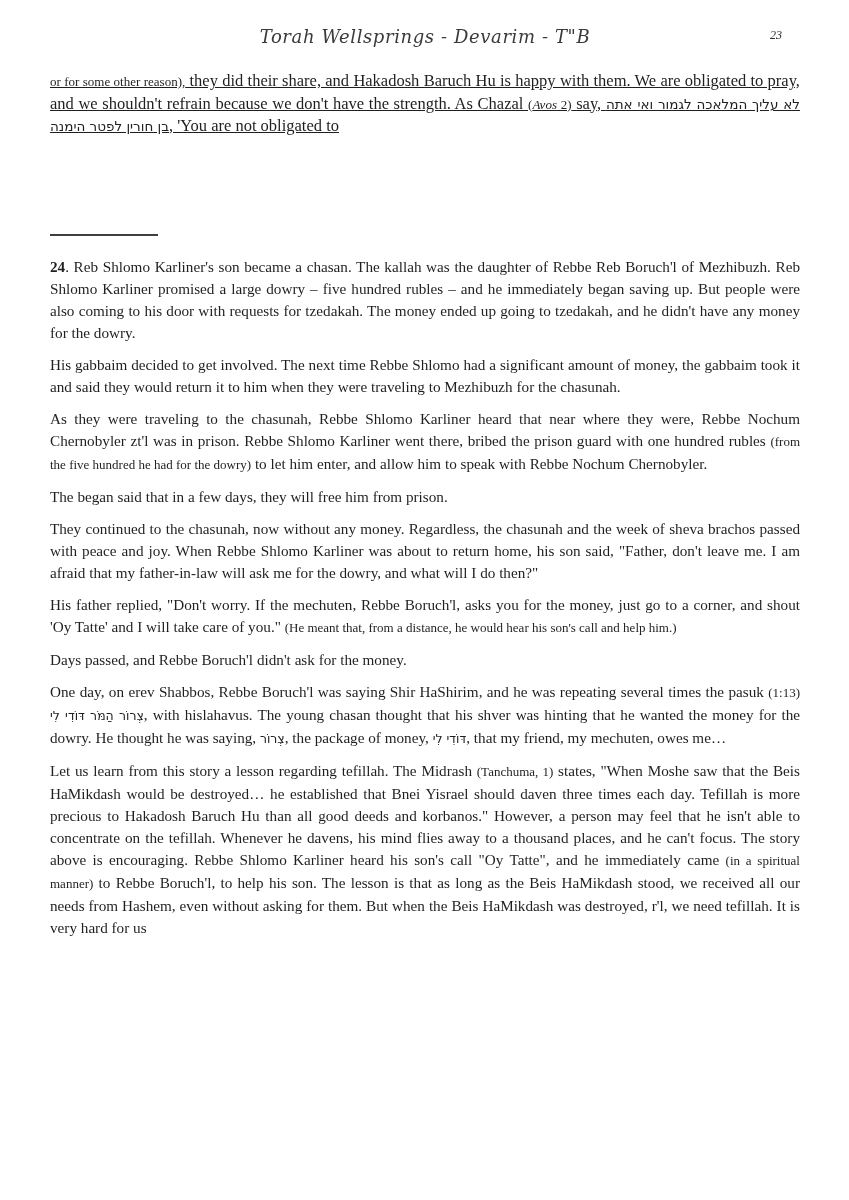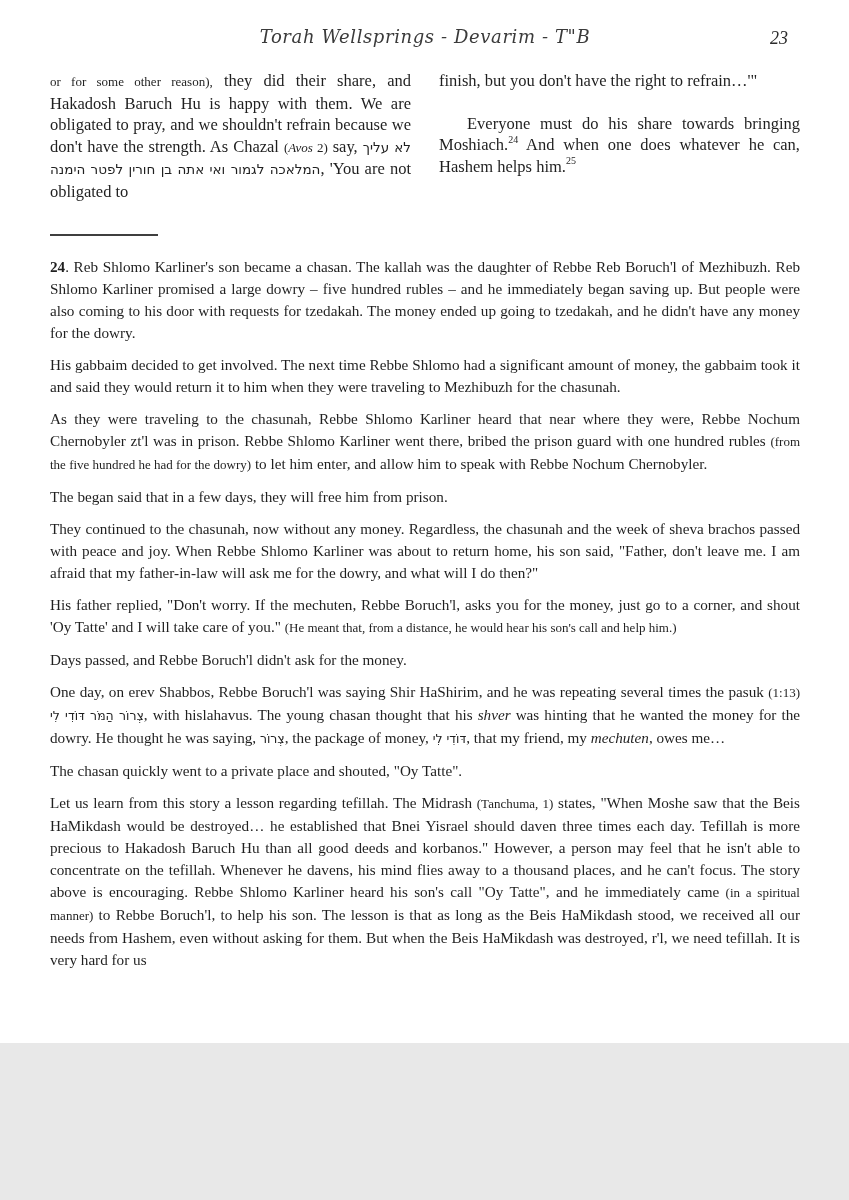--- a/index.html
+++ b/index.html
@@ -1,19 +1,19 @@
 <!DOCTYPE html>
 <html><head>
 <meta charset="utf-8">
 <style>
   html, body { margin: 0; padding: 0; background: #e8e8e8; }
   .page {
     position: relative;
     width: 849px;
-    height: 1043px;
+    height: 1200px;
     margin: 0 auto;
     background: #ffffff;
     font-family: "Liberation Serif", serif;
     color: #1f1f1f;
     box-sizing: border-box;
     padding: 26px 49px 0 50px;
     overflow: hidden;
   }
   
   .header {
@@ -24,50 +24,51 @@
   .header-title {
     text-align: center;
     font-family: "DejaVu Serif", serif;
     font-style: italic;
     font-size: 18px;
     letter-spacing: 0.6px;
     color: #3a3a3a;
   }
   .page-number {
     position: absolute;
-    right: 12px;
+    right: 18px;
     top: 2px;
-    font-size: 18px;
+    font-size: 12px;
     font-style: italic;
     color: #2c2c2c;
   }
   
   .columns {
     display: flex;
     gap: 28px;
     height: 152px;
     overflow: hidden;
+    text-decoration: underline;
   }
   .col { flex: 1 1 0; }
   .main-para {
     margin: 0;
     font-size: 16.5px;
     line-height: 21.6px;
     text-align: justify;
   }
   .main-para.spaced { margin-top: 21px; }
   .main-para.indent { text-indent: 28px; }
   .small-inline {
     font-size: 13px;
   }
   .small-italic {
     font-size: 13px;
     font-style: italic;
   }
-  .italic-inline { font-style: italic; }
+  .italic-inline { }
   .hebrew {
     font-family: "DejaVu Sans", sans-serif;
     font-size: 0.82em;
   }
   sup.fn-ref {
     font-size: 10px;
     line-height: 0;
     position: relative;
     top: -1px;
     vertical-align: super;
@@ -95,34 +96,29 @@
 
   <div class="header">
     <div class="header-title">Torah Wellsprings - Devarim - T"B</div>
     <div class="page-number">23</div>
   </div>
 
   <div class="columns">
     <div class="col">
       <p class="main-para"><span class="small-inline">or for some other reason),</span><span> they did their share, and Hakadosh Baruch Hu is happy with them. We are obligated to pray, and we shouldn't refrain because we don't have the strength. As Chazal </span><span class="small-inline">(</span><span class="small-italic">Avos</span><span class="small-inline"> 2)</span><span> say, </span><span class="hebrew" dir="rtl">לא עליך המלאכה לגמור ואי אתה בן חורין לפטר הימנה</span><span>, 'You are not obligated to</span></p>
     </div>
-    <div class="col">
-      <p class="main-para">finish, but you don't have the right to refrain…'"</p>
-      <p class="main-para spaced indent"><span>Everyone must do his share towards bringing Moshiach.</span><sup class="fn-ref">24</sup><span> And when one does whatever he can, Hashem helps him.</span><sup class="fn-ref">25</sup></p>
-    </div>
   </div>
 
   <div class="footnote-sep"></div>
 
   <div class="footnotes">
     <p class="fn-para"><b class="fn-num">24</b><span>. Reb Shlomo Karliner's son became a chasan. The kallah was the daughter of Rebbe Reb Boruch'l of Mezhibuzh. Reb Shlomo Karliner promised a large dowry – five hundred rubles – and he immediately began saving up. But people were also coming to his door with requests for tzedakah. The money ended up going to tzedakah, and he didn't have any money for the dowry.</span></p>
     <p class="fn-para">His gabbaim decided to get involved. The next time Rebbe Shlomo had a significant amount of money, the gabbaim took it and said they would return it to him when they were traveling to Mezhibuzh for the chasunah.</p>
     <p class="fn-para"><span>As they were traveling to the chasunah, Rebbe Shlomo Karliner heard that near where they were, Rebbe Nochum Chernobyler zt'l was in prison. Rebbe Shlomo Karliner went there, bribed the prison guard with one hundred rubles </span><span class="small-inline">(from the five hundred he had for the dowry)</span><span> to let him enter, and allow him to speak with Rebbe Nochum Chernobyler.</span></p>
     <p class="fn-para">The began said that in a few days, they will free him from prison.</p>
     <p class="fn-para">They continued to the chasunah, now without any money. Regardless, the chasunah and the week of sheva brachos passed with peace and joy. When Rebbe Shlomo Karliner was about to return home, his son said, "Father, don't leave me. I am afraid that my father-in-law will ask me for the dowry, and what will I do then?"</p>
     <p class="fn-para"><span>His father replied, "Don't worry. If the mechuten, Rebbe Boruch'l, asks you for the money, just go to a corner, and shout 'Oy Tatte' and I will take care of you." </span><span class="small-inline">(He meant that, from a distance, he would hear his son's call and help him.)</span></p>
     <p class="fn-para">Days passed, and Rebbe Boruch'l didn't ask for the money.</p>
     <p class="fn-para"><span>One day, on erev Shabbos, Rebbe Boruch'l was saying Shir HaShirim, and he was repeating several times the pasuk </span><span class="small-inline">(1:13) </span><span class="hebrew" dir="rtl">צְרוֹר הַמֹּר דּוֹדִי לִי</span><span>, with hislahavus. The young chasan thought that his </span><span class="italic-inline">shver</span><span> was hinting that he wanted the money for the dowry. He thought he was saying, </span><span class="hebrew" dir="rtl">צְרוֹר</span><span>, the package of money, </span><span class="hebrew" dir="rtl">דּוֹדִי לִי</span><span>, that my friend, my </span><span class="italic-inline">mechuten</span><span>, owes me…</span></p>
-    <p class="fn-para">The chasan quickly went to a private place and shouted, "Oy Tatte".</p>
     <p class="fn-para"><span>Let us learn from this story a lesson regarding tefillah. The Midrash </span><span class="small-inline">(Tanchuma, 1)</span><span> states, "When Moshe saw that the Beis HaMikdash would be destroyed… he established that Bnei Yisrael should daven three times each day. Tefillah is more precious to Hakadosh Baruch Hu than all good deeds and korbanos." However, a person may feel that he isn't able to concentrate on the tefillah. Whenever he davens, his mind flies away to a thousand places, and he can't focus. The story above is encouraging. Rebbe Shlomo Karliner heard his son's call "Oy Tatte", and he immediately came </span><span class="small-inline">(in a spiritual manner)</span><span> to Rebbe Boruch'l, to help his son. The lesson is that as long as the Beis HaMikdash stood, we received all our needs from Hashem, even without asking for them. But when the Beis HaMikdash was destroyed, r'l, we need tefillah. It is very hard for us</span></p>
   </div>
 
 </div>
 
 </body></html>

